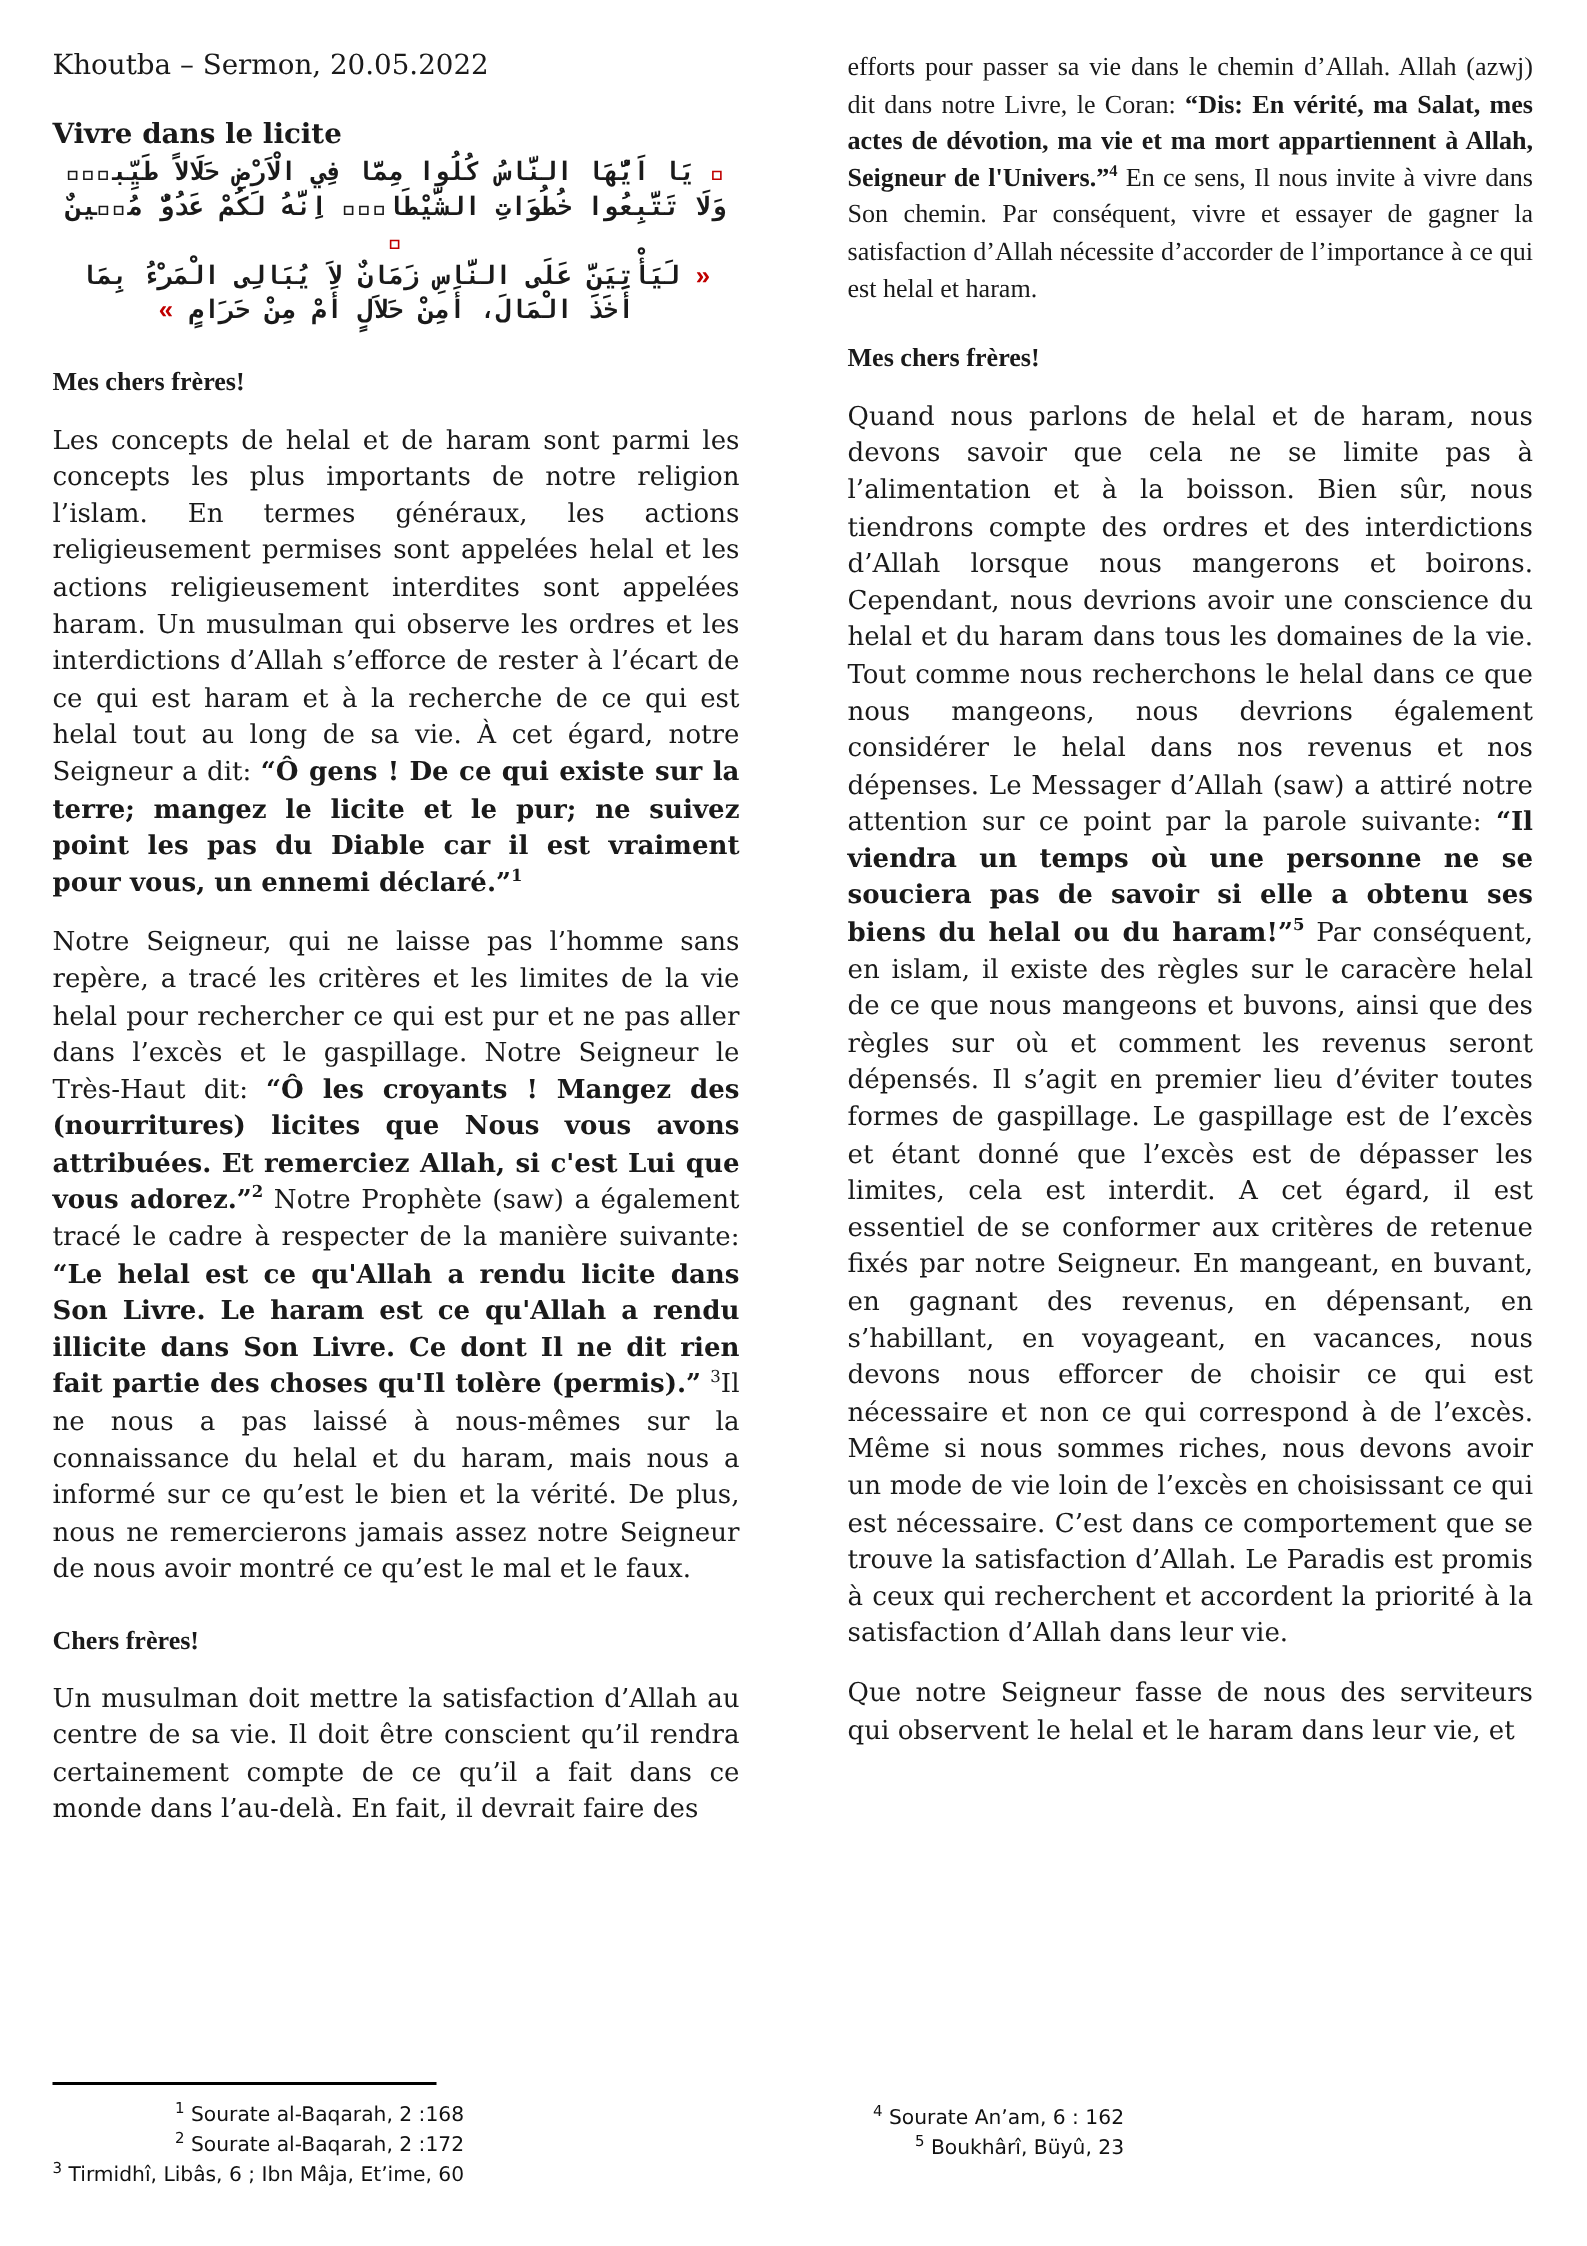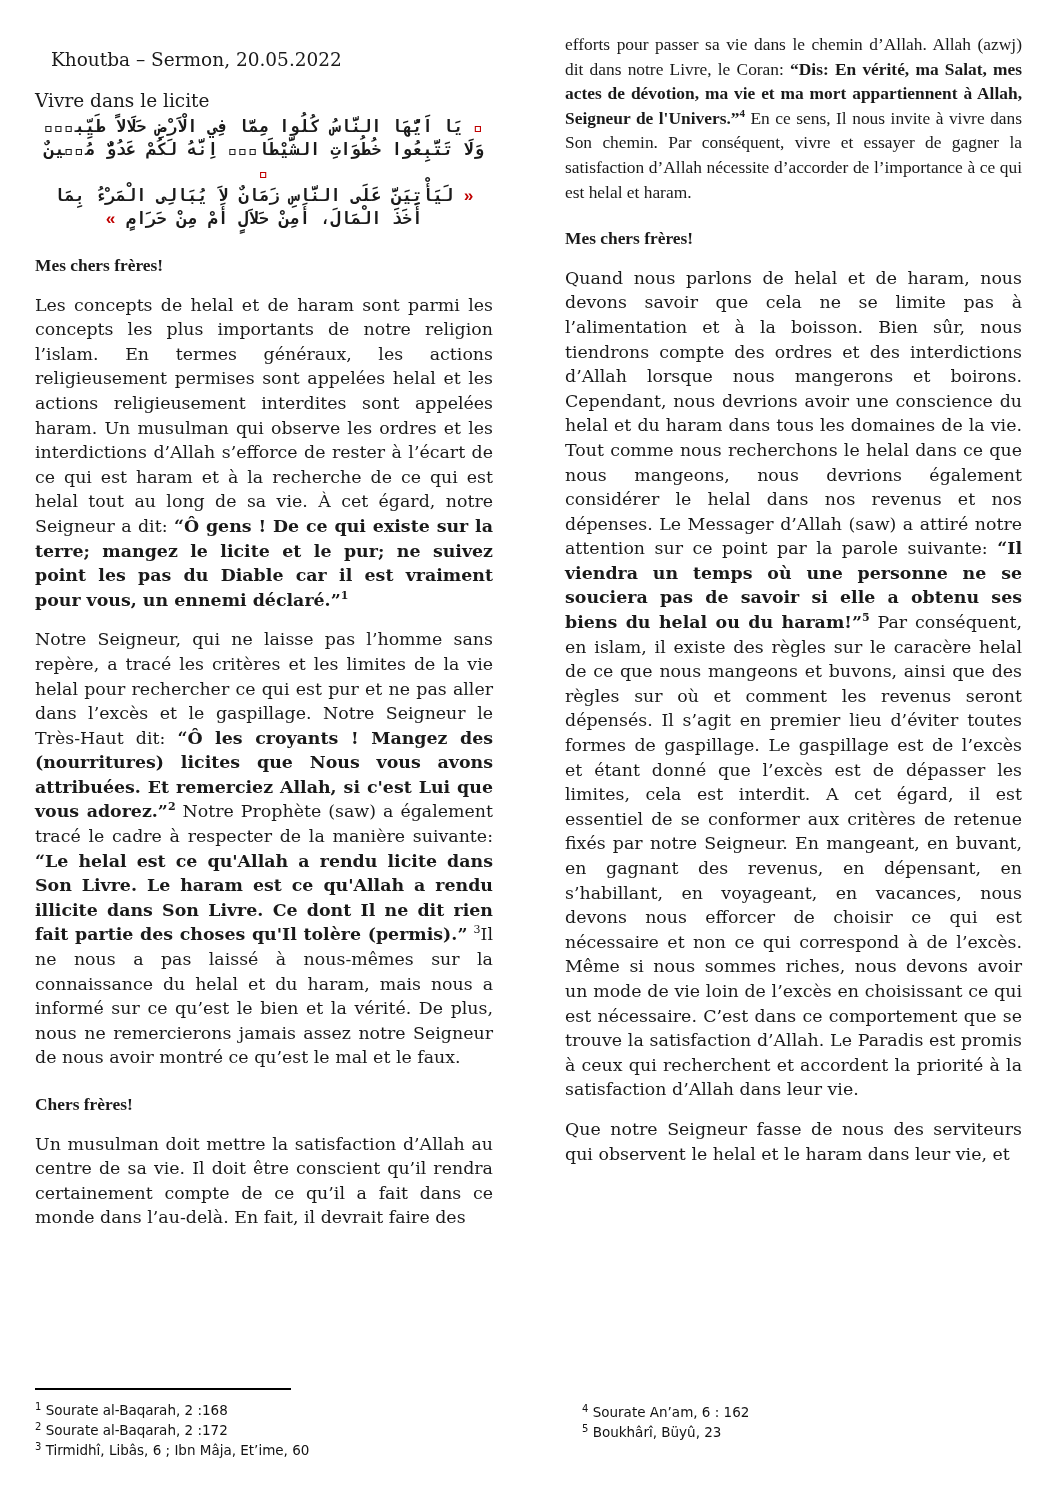--- a/index.html
+++ b/index.html
@@ -7,38 +7,38 @@
     width: 1058px; height: 1497px; position: relative; overflow: hidden;
     font-family: "DejaVu Serif", "Liberation Serif", serif;
     color: #1a1a1a;
   }
   .col {
     position: absolute; top: 32px;
     font-size: 17.4px; line-height: 24.6px;
   }
   .col-left { left: 35px; width: 458px; }
   .col-right { left: 565px; width: 457px; }
-  .header-line { font-size: 18.5px; line-height: 24px; margin: 16px; }
-  .title { font-weight: normal; font-size: 18.5px; line-height: 26px; margin: 1px 0 0 0; }
+  .header-line { font-size: 18.5px; line-height: 24px; margin: 0; }
+  .title { font-weight: bold; font-size: 18.5px; line-height: 26px; margin: 21px 0 0 0; }
   .arabic {
     font-family: Liberation Mono, monospace;
     direction: rtl; text-align: center; font-weight: bold;
     font-size: 17px; line-height: 23px; margin: 0;
   }
   .arabic .red { color: #c00000; }
   .arabic-block { margin-top: 2px; }
   .heading { font-weight: bold; margin: 22px 0 0 0; font-family: Liberation Serif, serif; }
   .para { text-align: justify; margin: 15px 0 0 0; }
   .para.first { margin-top: 0; font-family: Liberation Serif, serif; }
   .q { font-weight: bold; }
   sup { font-size: 11px; line-height: 0; vertical-align: super; }
   .footnotes {
     position: absolute; top: 1388px;
     font-family: "DejaVu Sans", "Liberation Sans", sans-serif;
-    font-size: 13.5px; line-height: 20px; color: #111;
+    font-size: 13.5px; line-height: 20px; color: #111; text-align: right;
   }
   .fn-left { left: 35px; }
   .fn-right { left: 582px; top: 1402px; }
   .fn-rule { width: 256px; height: 2px; background: #000; margin-bottom: 10px; }
   .fn-item sup { font-size: 10px; }
 </style>
 </head>
 <body>
 
 <div class="col col-left">

